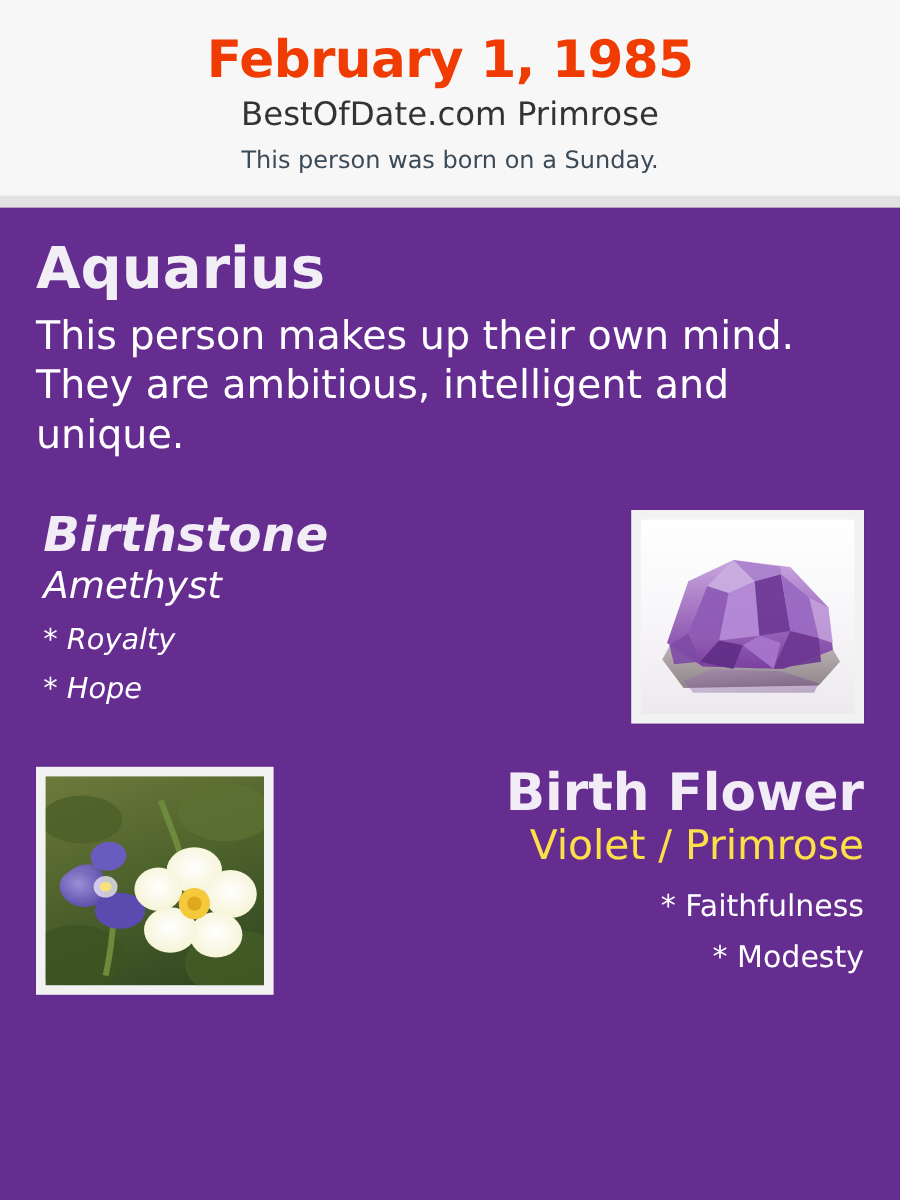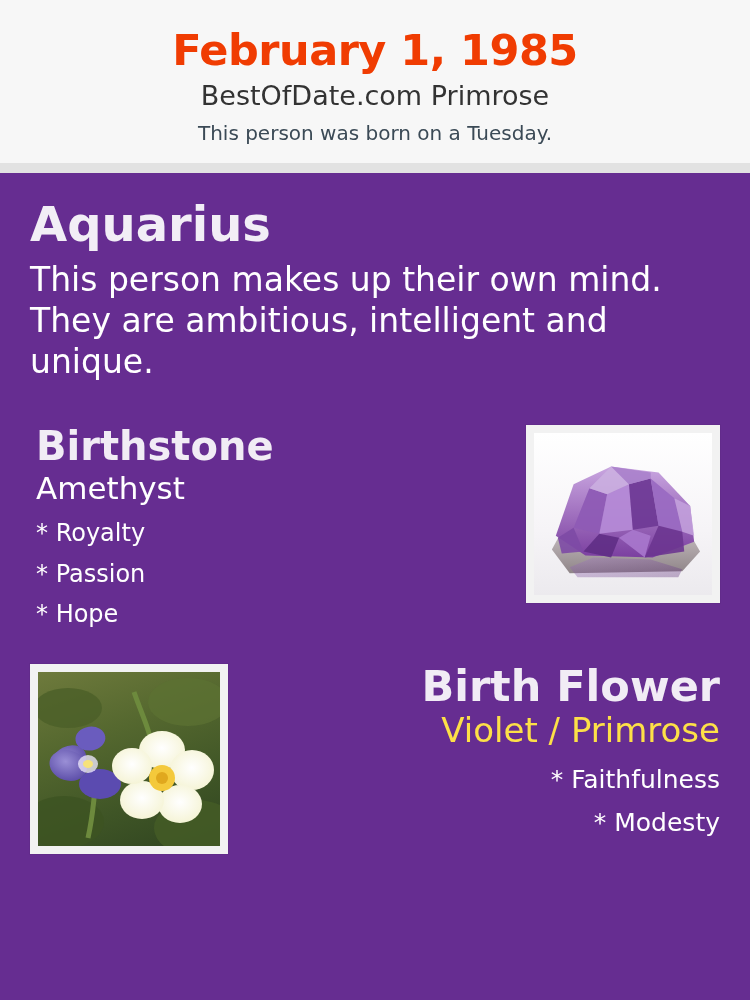--- a/index.html
+++ b/index.html
@@ -73,21 +73,21 @@
     font-weight: 400;
   }
 
   
   .stone-section {
     margin-top: 42px;
     display: flex;
     align-items: flex-start;
     justify-content: space-between;
   }
-  .stone-text { flex: 1 1 auto; padding-right: 14px; padding-left: 6px; }
+  .stone-text { flex: 1 1 auto; padding-right: 14px; padding-left: 6px; font-style: italic; }
   .section-title {
     font-size: 40px;
     font-weight: bold;
     color: #f1ecf5;
     line-height: 1.05;
   }
   .section-sub {
     font-size: 31px;
     color: #ffffff;
     margin-top: 4px;
@@ -159,36 +159,35 @@
   }
 </style>
 </head>
 <body>
 
 <div class="page">
 
   <div class="header">
     <div class="header-date">February 1, 1985</div>
     <div class="header-sub">BestOfDate.com Primrose</div>
-    <div class="header-note">This person was born on a Tuesday.</div>
+    <div class="header-note">This person was born on a Sunday.</div>
   </div>
 
   <div class="divider"></div>
 
   <div class="body">
 
     <div class="zodiac-title">Aquarius</div>
     <div class="zodiac-desc">This person makes up their own mind. They are ambitious, intelligent and unique.</div>
 
     <div class="stone-section">
       <div class="stone-text">
         <div class="section-title">Birthstone</div>
         <div class="section-sub">Amethyst</div>
         <div class="trait">* Royalty</div>
-        <div class="trait">* Passion</div>
         <div class="trait">* Hope</div>
       </div>
 
       <div class="photo-frame photo-stone">
         <span class="img-box amethyst-bg">
           <svg viewBox="0 0 180 164" width="100%" height="100%" preserveAspectRatio="xMidYMid meet">
             <defs>
               <linearGradient id="gA" x1="0" y1="0" x2="0" y2="1">
                 <stop offset="0" stop-color="#c9a6e0"></stop>
                 <stop offset="1" stop-color="#7b3fa0"></stop>

